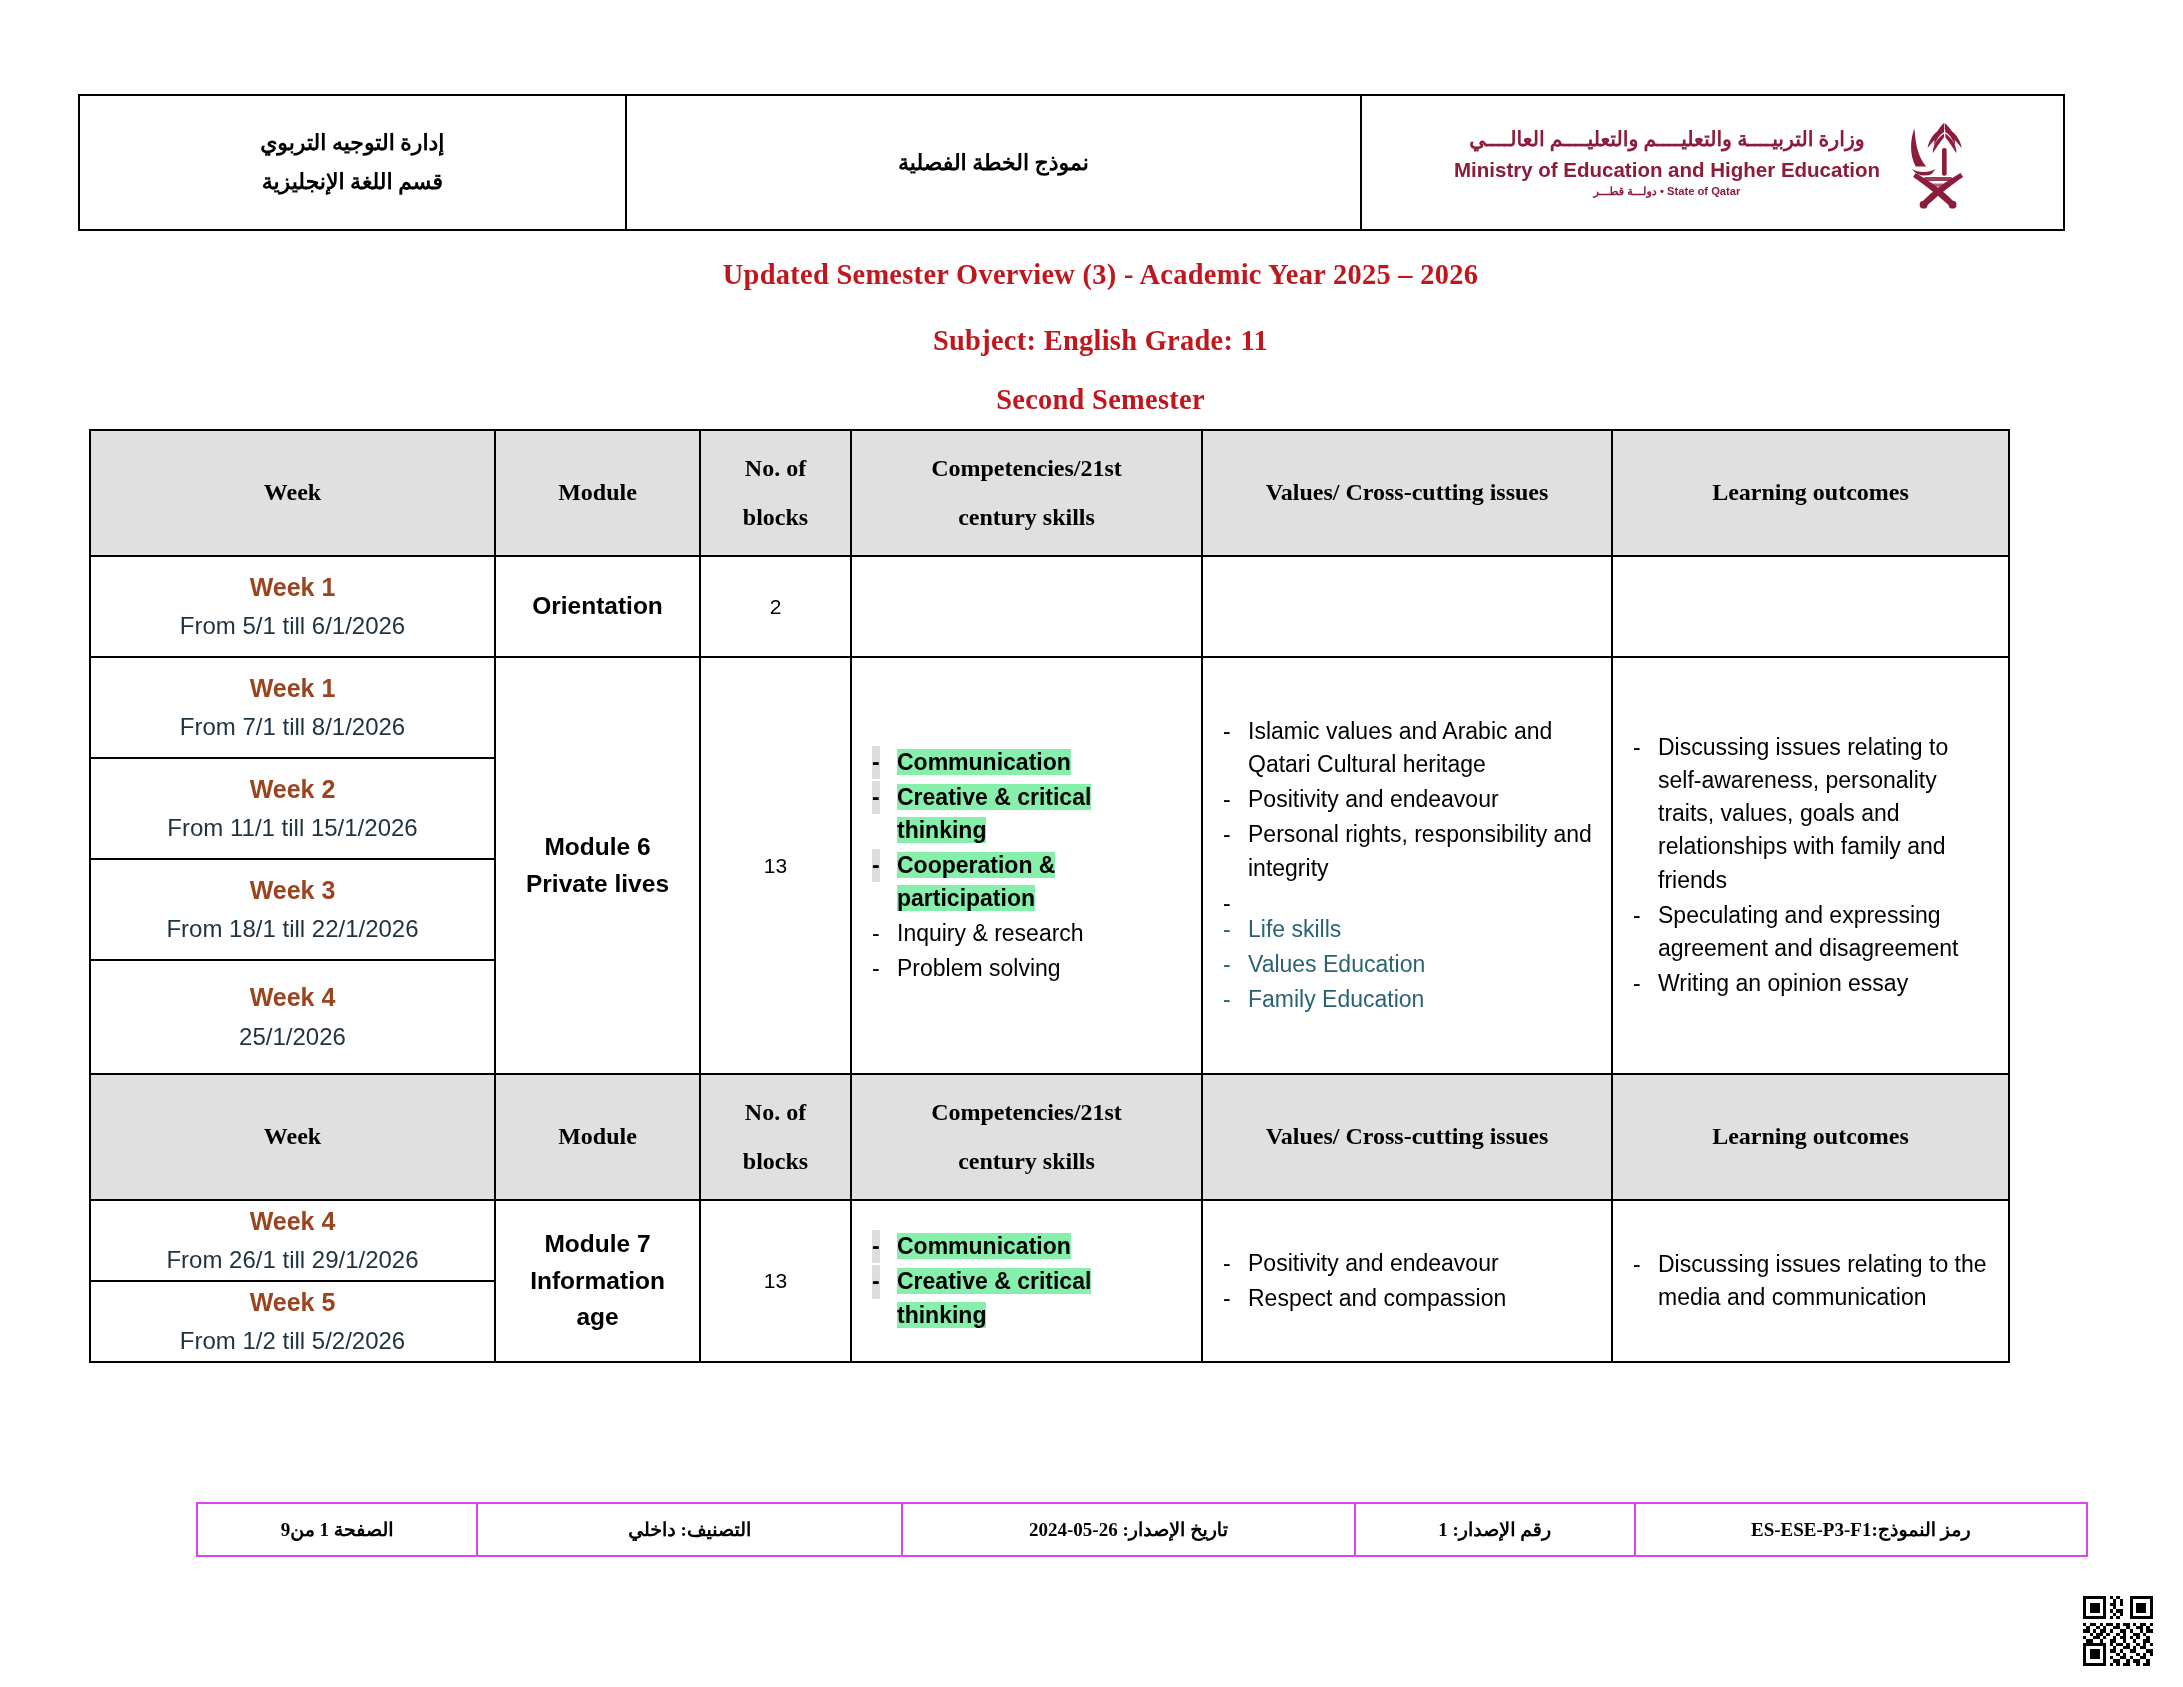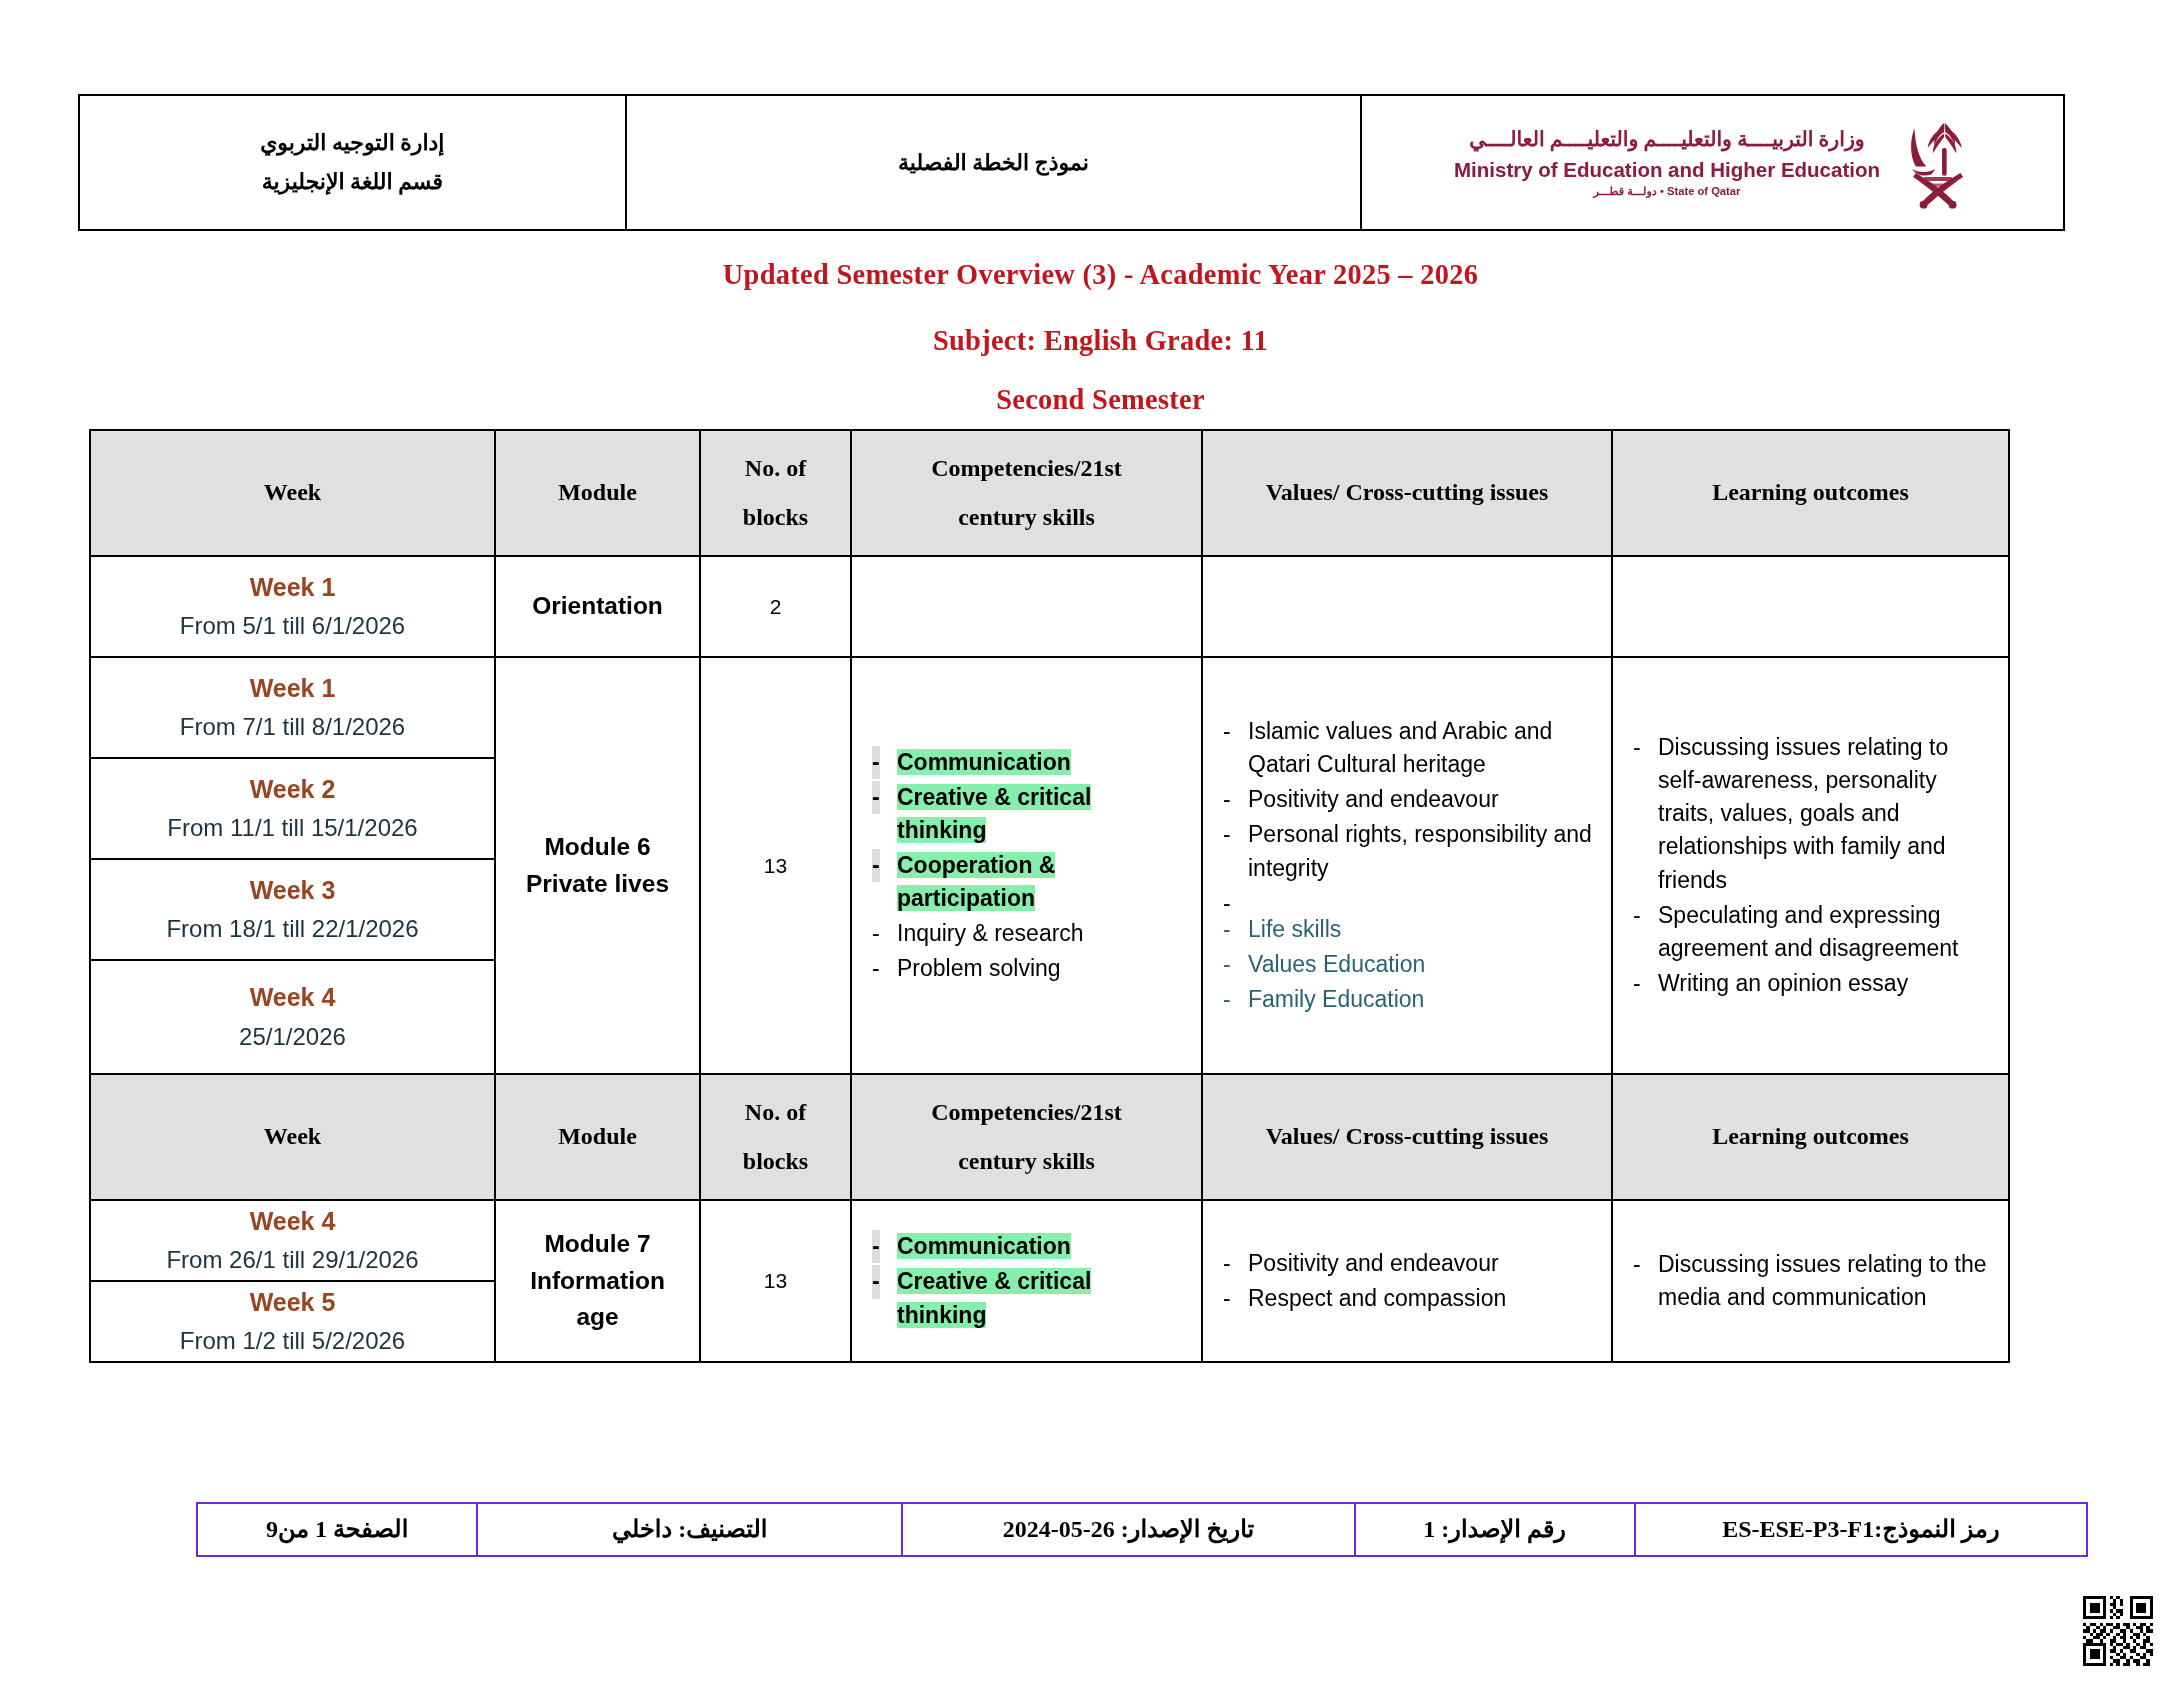--- a/index.html
+++ b/index.html
@@ -211,27 +211,27 @@
   .footer-table {
     position: absolute;
     left: 196px;
     top: 1502px;
     width: 1813px;
     border-collapse: collapse;
     table-layout: fixed;
     direction: rtl;
   }
   .footer-table td {
-    border: 2px solid #6d28d9;
+    border: 2px solid #d946ef;
     height: 48px;
     text-align: center;
     vertical-align: middle;
     font-family: "Liberation Serif", serif;
     font-weight: 700;
-    font-size: 24px;
+    font-size: 19px;
     padding: 1.3px 6.6px;
     white-space: nowrap;
   }
   .f-code   { width: 437px; }
   .f-ver    { width: 265px; }
   .f-date   { width: 437px; }
   .f-class  { width: 410px; }
   .f-page   { width: 265px; }
 
   

